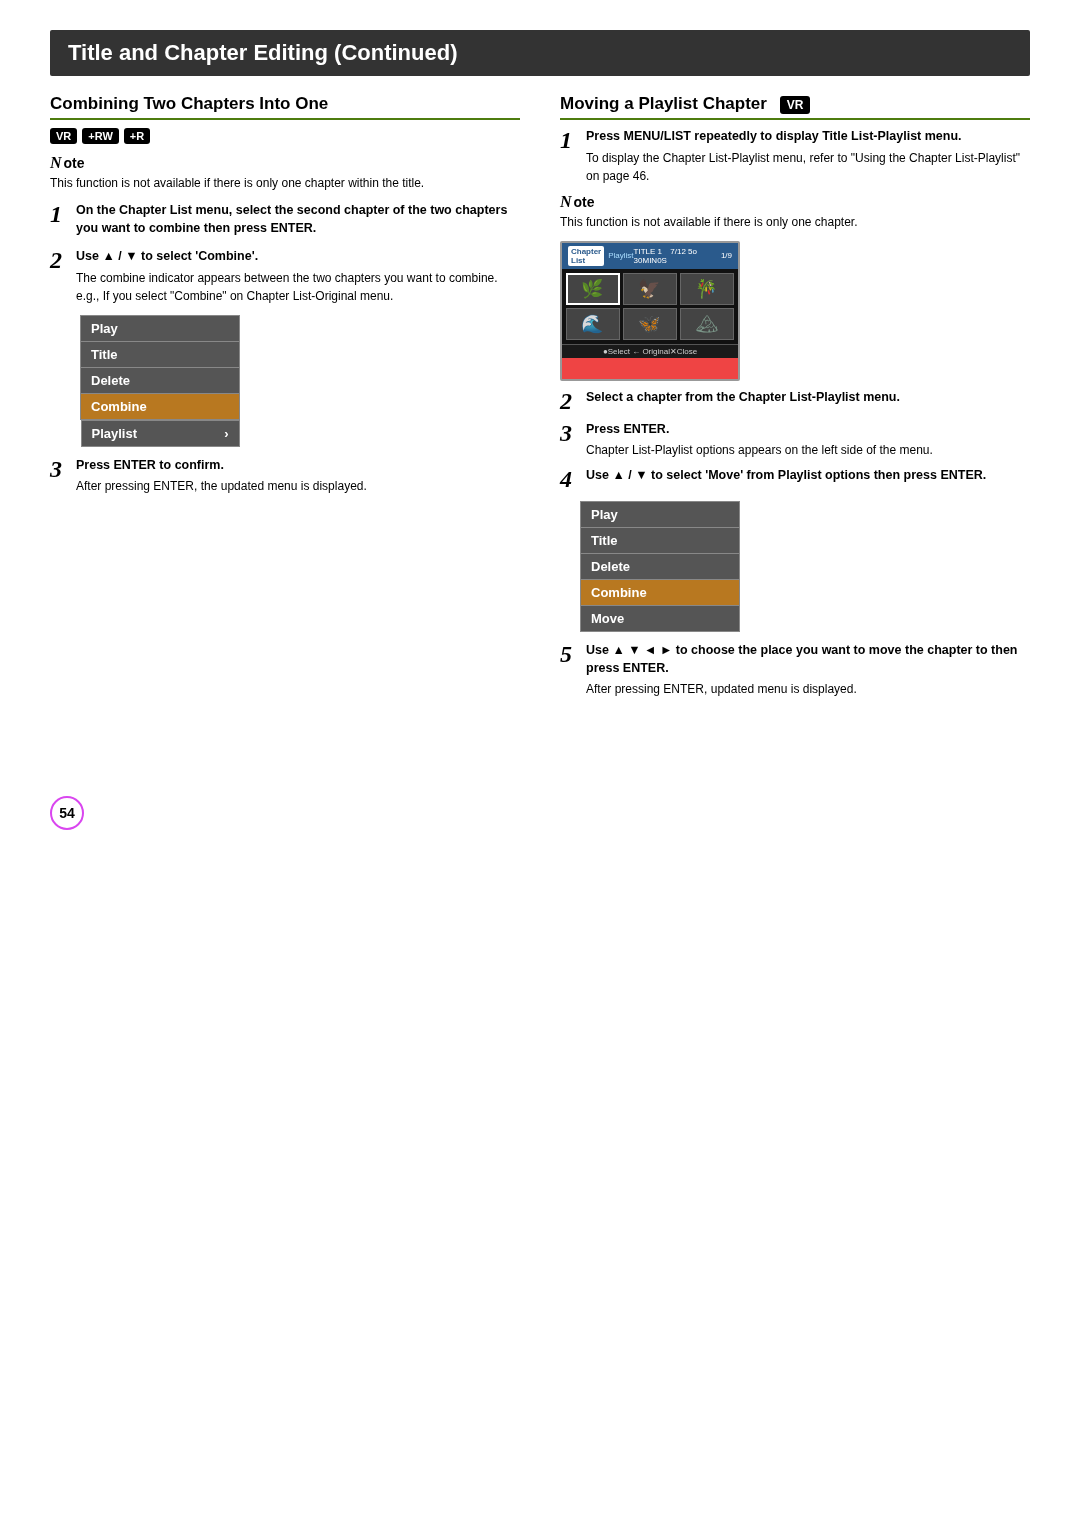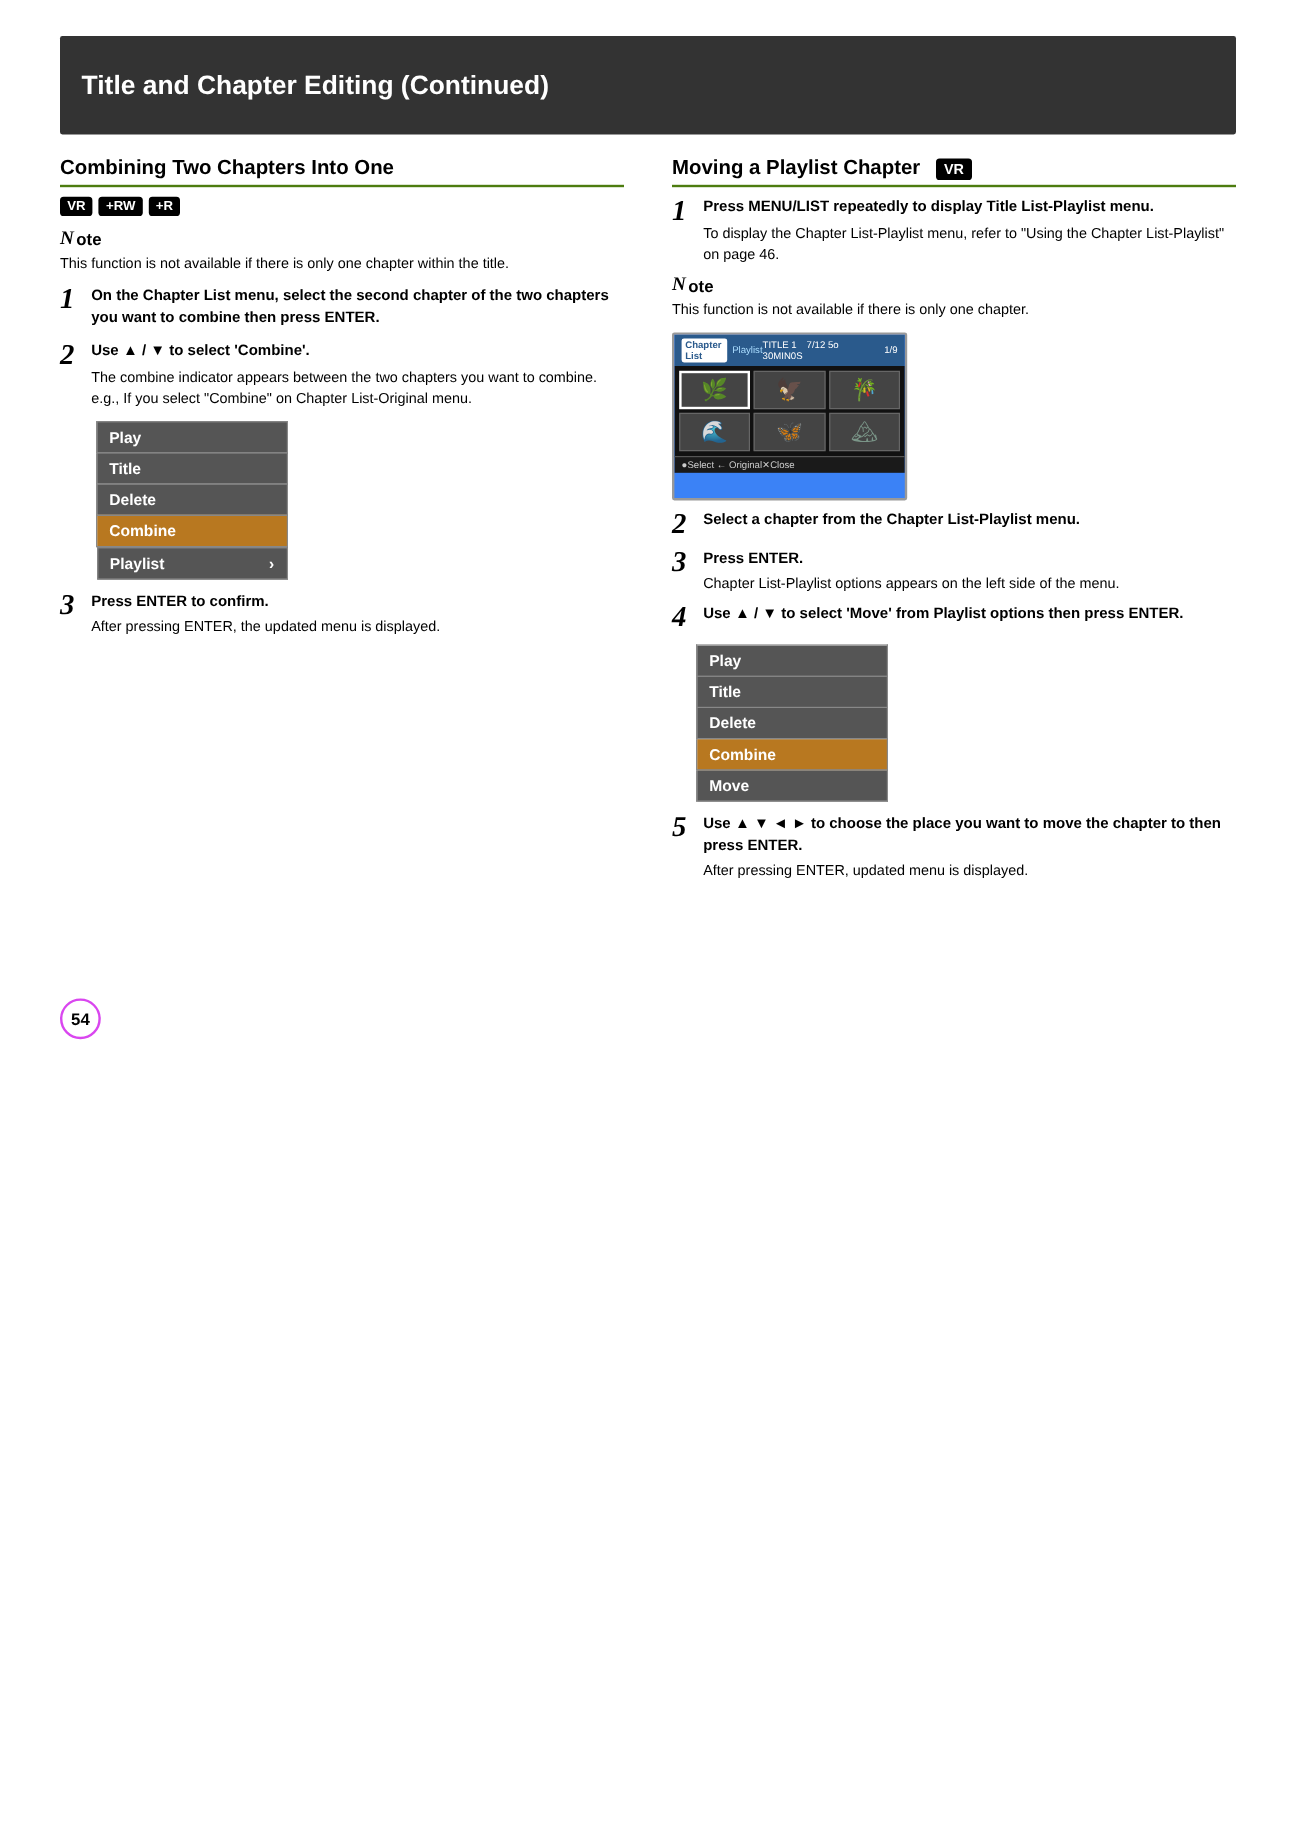--- a/index.html
+++ b/index.html
@@ -11,21 +11,21 @@
       width: 1080px;
       min-height: 1528px;
       padding: 30px 50px;
     }
 
     .page-title-bar {
       background: #333;
       color: #fff;
       font-size: 22px;
       font-weight: bold;
-      padding: 28px 18px;
+      padding: 10px 18px;
       margin-bottom: 18px;
       border-radius: 2px;
     }
 
     .two-column {
       display: flex;
       gap: 40px;
       align-items: flex-start;
     }
 
@@ -170,24 +170,24 @@
       background: #555;
       color: #fff;
     }
 
     .menu-table-right td.highlighted {
       background: #b87820;
       color: #fff;
     }
 
     .chapter-list-img {
-      width: 196px;
+      width: 180px;
       height: 140px;
       border: 2px solid #999;
-      background: #3b82f6;
+      background: #ef4444;
       margin: 8px 0;
       position: relative;
       overflow: hidden;
       border-radius: 2px;
     }
 
     .chapter-list-header {
       background: #2a5a8c;
       color: #fff;
       font-size: 9px;
@@ -239,21 +239,21 @@
       color: #8a9;
       opacity: 0.8;
     }
 
     .chapter-list-footer {
       background: #1a1a1a;
       color: #ccc;
       font-size: 8px;
       padding: 2px 6px;
       display: flex;
-      justify-content: flex-start;
+      justify-content: center;
       border-top: 1px solid #555;
     }
 
     .page-num {
       display: inline-flex;
       align-items: center;
       justify-content: center;
       border: 2px solid #d946ef;
       border-radius: 50%;
       width: 34px;

